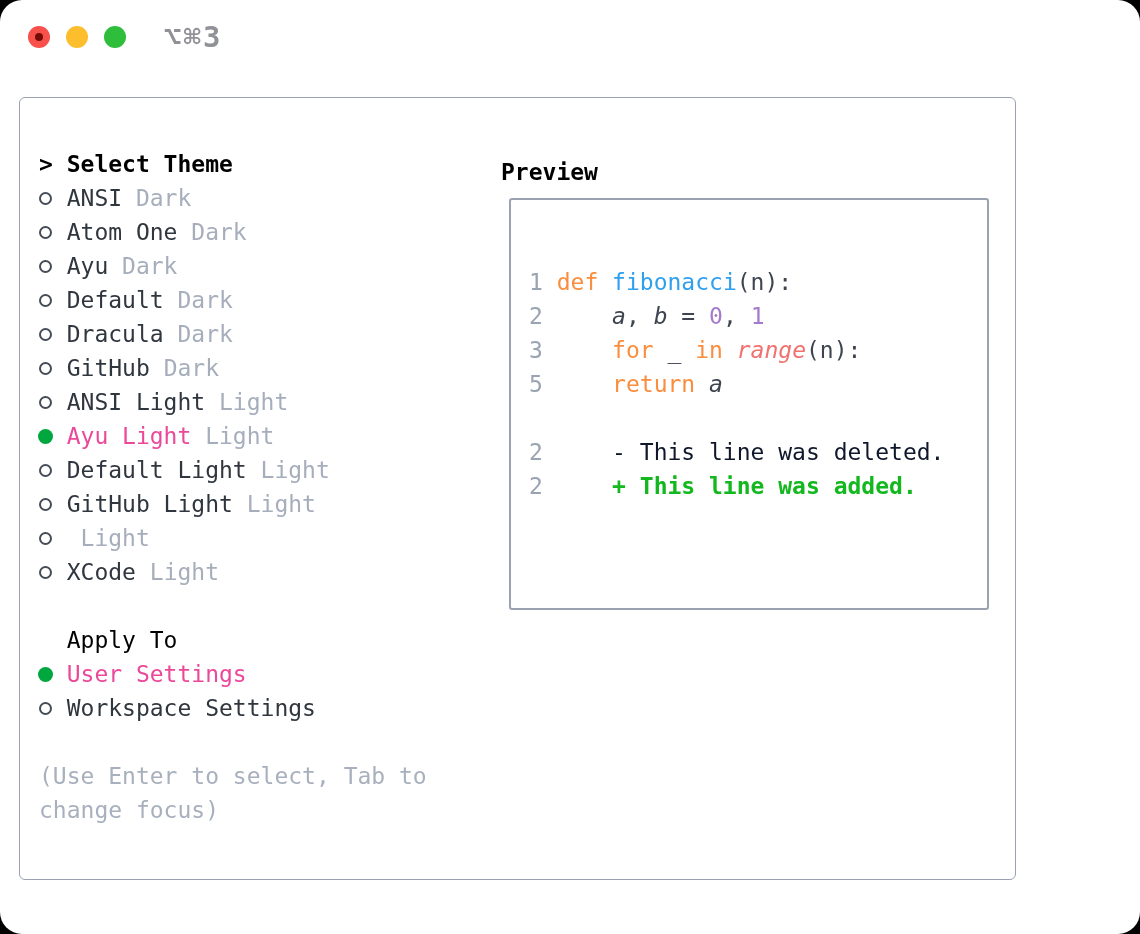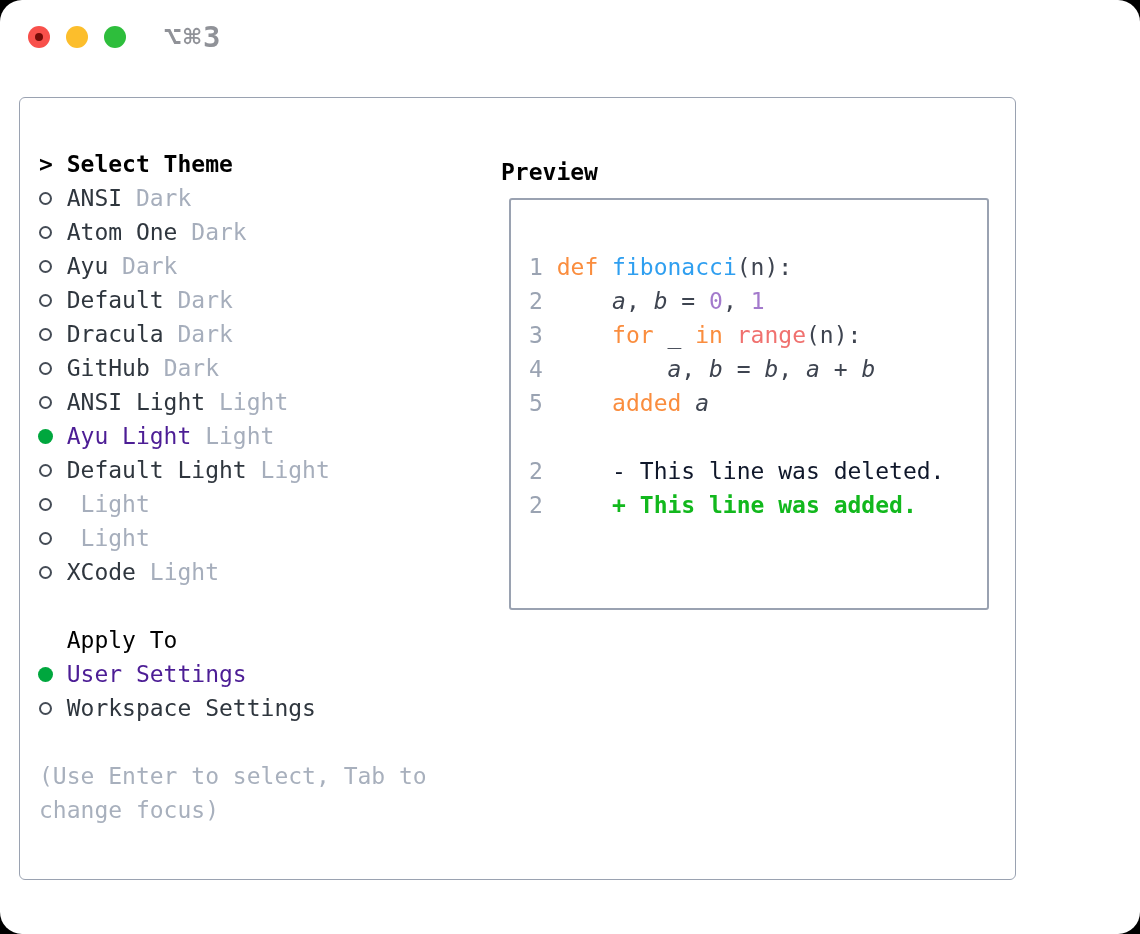--- a/index.html
+++ b/index.html
@@ -20,38 +20,38 @@
   .panel{position:absolute;left:19px;top:97px;width:997px;height:783px;border:1.5px solid #9aa2b1;border-radius:6px;background:#fff;box-sizing:border-box;}
   .leftcol{position:absolute;left:19px;top:49px;font-size:23px;line-height:34px;}
   .row{display:flex;align-items:center;height:34px;white-space:pre;}
   .marker{width:2ch;display:inline-flex;align-items:center;flex:0 0 auto;}
   .chevron{font-weight:bold;color:#000;}
   .theader{font-weight:bold;color:#000;}
   .aheader{color:#000;}
   .ring{width:13px;height:13px;border:2px solid #454c56;border-radius:50%;box-sizing:border-box;}
   .dot{width:15px;height:15px;background:#00a73e;border-radius:50%;margin-left:-1px;}
   .tname{color:#2f363e;}
-  .row.selected .tname, .row.selected .olabel{color:#4c1d95;}
+  .row.selected .tname, .row.selected .olabel{color:#ec4899;}
   .tvariant{color:#a6aebc;margin-left:1ch;}
   .olabel{color:#2f363e;}
   .spacer{height:34px;}
   .hint{color:#a8b0bd;white-space:pre;height:34px;line-height:34px;}
 
   
   .preview-label{position:absolute;left:481px;top:57px;height:34px;line-height:34px;font-size:23px;font-weight:bold;color:#000;}
   .preview-box{position:absolute;left:489px;top:100px;width:480px;height:412px;border:2px solid #9aa2b1;border-radius:3px;box-sizing:border-box;background:#fff;}
-  .preview-code{padding:50px 0 0 18px;font-size:23px;line-height:34px;}
+  .preview-code{padding:50px 0 0 18px;font-size:23px;line-height:34px;margin-top:15px;}
   .pline{height:34px;white-space:pre;}
   .num{color:#9aa3b2;}
   .kw{color:#fa8d3e;}
   .fn{color:#2f9ff0;}
   .fg{color:#3e4450;}
   .var{color:#3e4450;font-style:italic;}
   .const{color:#a37acc;}
-  .rng{color:#f0716f;}
+  .rng{color:#f0716f;font-style:italic;}
   .ctx{color:#8f98a2;}
   .del{color:#0f172a;font-weight:normal;}
   .add{color:#12b81d;font-weight:bold;}
 </style>
 </head>
 <body>
 
 <div class="card">
 
   <div class="titlebar">
@@ -76,21 +76,21 @@
       <div>
           <div class="row"><span class="marker"><span class="ring"></span></span><span class="tname">ANSI</span><span class="tvariant">Dark</span></div>
           <div class="row"><span class="marker"><span class="ring"></span></span><span class="tname">Atom One</span><span class="tvariant">Dark</span></div>
           <div class="row"><span class="marker"><span class="ring"></span></span><span class="tname">Ayu</span><span class="tvariant">Dark</span></div>
           <div class="row"><span class="marker"><span class="ring"></span></span><span class="tname">Default</span><span class="tvariant">Dark</span></div>
           <div class="row"><span class="marker"><span class="ring"></span></span><span class="tname">Dracula</span><span class="tvariant">Dark</span></div>
           <div class="row"><span class="marker"><span class="ring"></span></span><span class="tname">GitHub</span><span class="tvariant">Dark</span></div>
           <div class="row"><span class="marker"><span class="ring"></span></span><span class="tname">ANSI Light</span><span class="tvariant">Light</span></div>
           <div class="row selected"><span class="marker"><span class="dot"></span></span><span class="tname">Ayu Light</span><span class="tvariant">Light</span></div>
           <div class="row"><span class="marker"><span class="ring"></span></span><span class="tname">Default Light</span><span class="tvariant">Light</span></div>
-          <div class="row"><span class="marker"><span class="ring"></span></span><span class="tvariant">Light</span></div>
+          <div class="row"><span class="marker"><span class="ring"></span></span><span class="tname">GitHub Light</span><span class="tvariant">Light</span></div>
           <div class="row"><span class="marker"><span class="ring"></span></span><span class="tvariant">Light</span></div>
           <div class="row"><span class="marker"><span class="ring"></span></span><span class="tname">XCode</span><span class="tvariant">Light</span></div>
         </div>
 
       <div class="spacer"></div>
 
       <div class="row">
         <span class="marker"></span>
         <span class="aheader">Apply To</span>
       </div>
@@ -106,22 +106,21 @@
       <div class="hint">change focus)</div>
     </div>
 
     <div class="preview-label">Preview</div>
 
     <div class="preview-box">
       <div class="preview-code">
           <div class="pline"><span class="num">1 </span><span class="kw">def</span><span class="fg"> </span><span class="fn">fibonacci</span><span class="fg">(n):</span></div>
           <div class="pline"><span class="num">2 </span><span class="fg">    </span><span class="var">a</span><span class="fg">, </span><span class="var">b</span><span class="fg"> = </span><span class="const">0</span><span class="fg">, </span><span class="const">1</span></div>
           <div class="pline"><span class="num">3 </span><span class="fg">    </span><span class="kw">for</span><span class="fg"> _ </span><span class="kw">in</span><span class="fg"> </span><span class="rng">range</span><span class="fg">(n):</span></div>
-          <div class="pline"><span class="num">4 </span><span class="fg">        </span><span class="var">a</span><span class="fg">, </span><span class="var">b</span><span class="fg"> = </span><span class="var">b</span><span class="fg">, </span><span class="var">a</span><span class="fg"> + </span><span class="var">b</span></div>
-          <div class="pline"><span class="num">5 </span><span class="fg">    </span><span class="kw">added</span><span class="fg"> </span><span class="var">a</span></div>
+          <div class="pline"><span class="num">5 </span><span class="fg">    </span><span class="kw">return</span><span class="fg"> </span><span class="var">a</span></div>
           <div class="pline"></div>
           <div class="pline"><span class="num">2</span><span class="del">     - This line was deleted.</span></div>
           <div class="pline"><span class="num">2</span><span class="add">     + This line was added.</span></div>
         </div>
     </div>
 
   </div>
 </div>
 
 </body></html>

